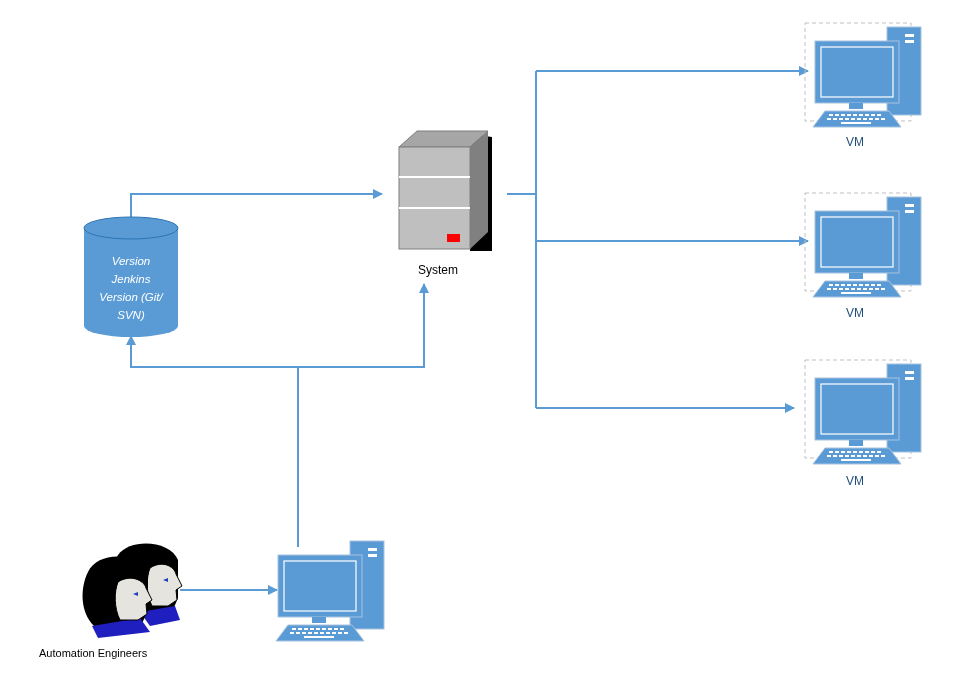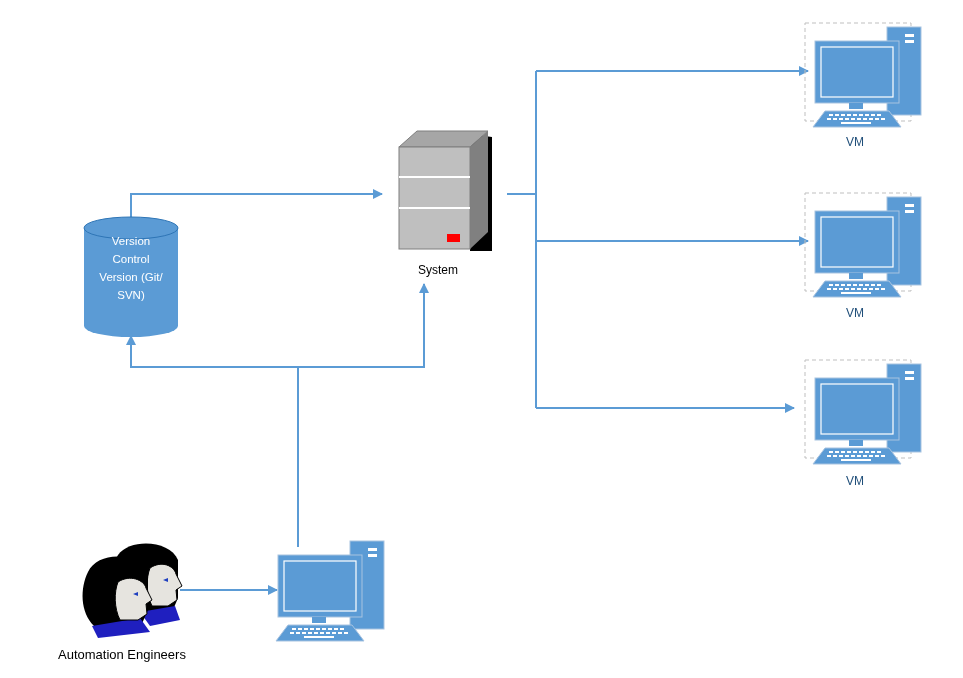--- a/index.html
+++ b/index.html
@@ -104,23 +104,23 @@
     <path d="M150,568 C162,560 174,566 176,574 L182,586 L176,590 L177,600 L168,606 L152,606 C146,594 146,578 150,568 z" fill="#e6e4df" stroke="#000" stroke-width="1"></path>
     <path d="M168,578 L163,580 L168,582 z" fill="#1f3fbf"></path>
 
     <path d="M88,572 C98,550 140,552 148,574 L148,610 L140,628 L112,632 L94,626 C80,612 80,588 88,572 z" fill="#000"></path>
     <path d="M92,626 L140,618 L150,632 L98,638 z" fill="#1f1fbf"></path>
     <path d="M118,582 C130,574 144,580 146,588 L152,600 L146,604 L147,614 L138,620 L120,620 C114,608 114,592 118,582 z" fill="#e6e4df" stroke="#000" stroke-width="1"></path>
     <path d="M138,592 L133,594 L138,596 z" fill="#1f3fbf"></path>
   </g>
 </svg>
 
-<div class="db-text" style="left:83px;top:232px;">
+<div class="db-text" style="left:83px;top:252px;font-style:italic;">
   <div>Version</div>
-  <div>Control</div>
+  <div>Jenkins</div>
   <div>Version (Git/</div>
   <div>SVN)</div>
 </div>
 <div class="lbl" style="left:418px;top:263px;">System</div>
 <div class="lbl vm-lbl" style="left:846px;top:135px;">VM</div>
 <div class="lbl vm-lbl" style="left:846px;top:306px;">VM</div>
 <div class="lbl vm-lbl" style="left:846px;top:474px;">VM</div>
-<div class="lbl" style="left:58px;top:647px;font-size:13px;">Automation Engineers</div>
+<div class="lbl" style="left:39px;top:647px;font-size:11px;">Automation Engineers</div>
 
 </body></html>

